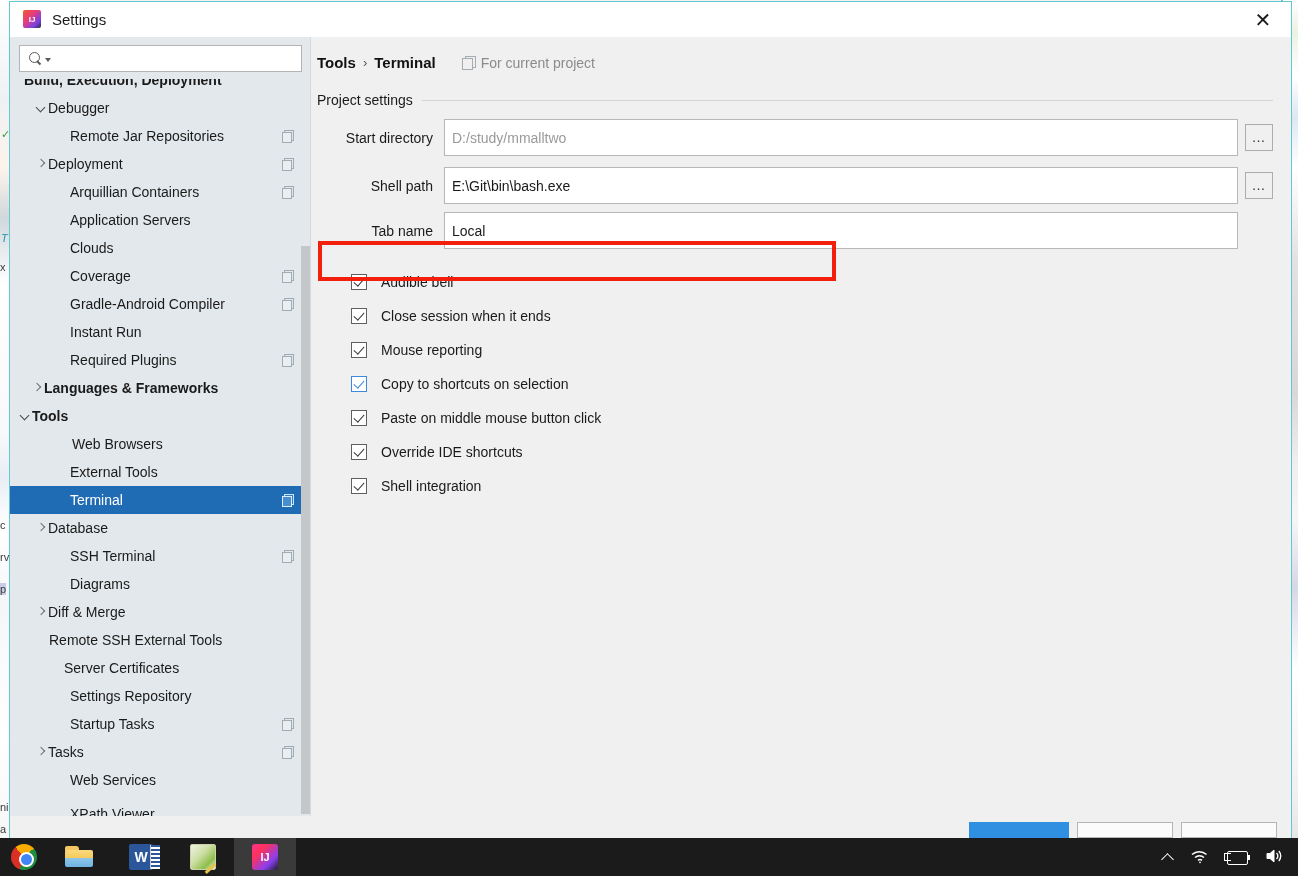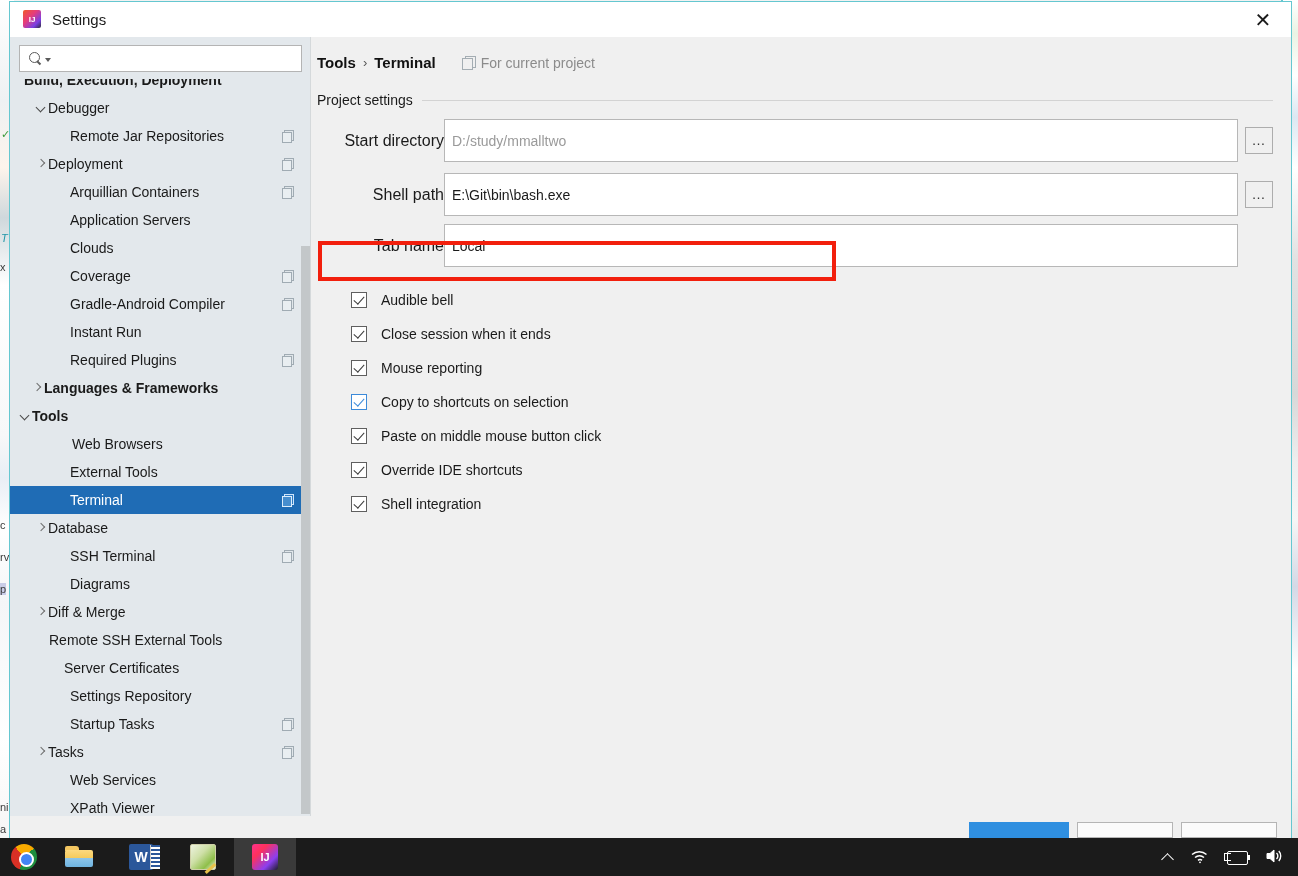--- a/index.html
+++ b/index.html
@@ -158,25 +158,25 @@
   }
 
   .section-head {
     display: flex; align-items: center; margin: 21px 0 0 6px; padding-right: 18px;
   }
   .section-title { font-size: 14px; color: #1a1a1a; white-space: nowrap; }
   .section-line { flex: 1; height: 1px; background: #d3d3d3; margin-left: 9px; }
 
   .field-row { display: flex; align-items: center; margin-top: 11px; padding-right: 18px; }
   .field-label {
-    font-size: 16px; color: #1a1a1a; text-align: right;
-    width: 133px; flex: none; white-space: nowrap;
+    font-size: 14px; color: #1a1a1a; text-align: right;
+    width: 133px; flex: none; padding-right: 11px; white-space: nowrap;
   }
   .field-input {
-    flex: 1; height: 43px; background: #ffffff; border: 1px solid #b7b7b7;
+    flex: 1; height: 37px; background: #ffffff; border: 1px solid #b7b7b7;
     font-size: 14px; color: #1a1a1a; padding: 12px 7px; outline: none;
     font-family: "Liberation Sans", sans-serif; min-width: 0;
   }
   .field-input::placeholder { color: #9a9a9a; opacity: 1; }
   .browse-btn {
     width: 28px; height: 27px; margin-left: 7px; flex: none;
     background: #f0f0f0; border: 1px solid #adadad; cursor: pointer;
     display: flex; align-items: center; justify-content: center;
     font-size: 14px; color: #333; letter-spacing: 1px; line-height: 0.6;
     font-family: "Liberation Sans", sans-serif;
@@ -452,21 +452,21 @@
               </div>
               <div class="tree-row" style="padding-left: 24px;">
                 <span class="arrow right"></span>
                 <span class="tree-label">Tasks</span>
                 <span class="proj-icon"></span>
               </div>
               <div class="tree-row" style="padding-left: 46px;">
                 <span class="arrow"></span>
                 <span class="tree-label">Web Services</span>
               </div>
-              <div class="tree-row" style="padding-left: 46px;">
+              <div class="tree-row" style="padding-left: 46px; align-items: flex-end;">
                 <span class="arrow"></span>
                 <span class="tree-label">XPath Viewer</span>
               </div>
             </div>
         </div>
 
         <div class="sb-track">
           <div class="sb-thumb"></div>
         </div>
         <div class="sidebar-edge"></div>

